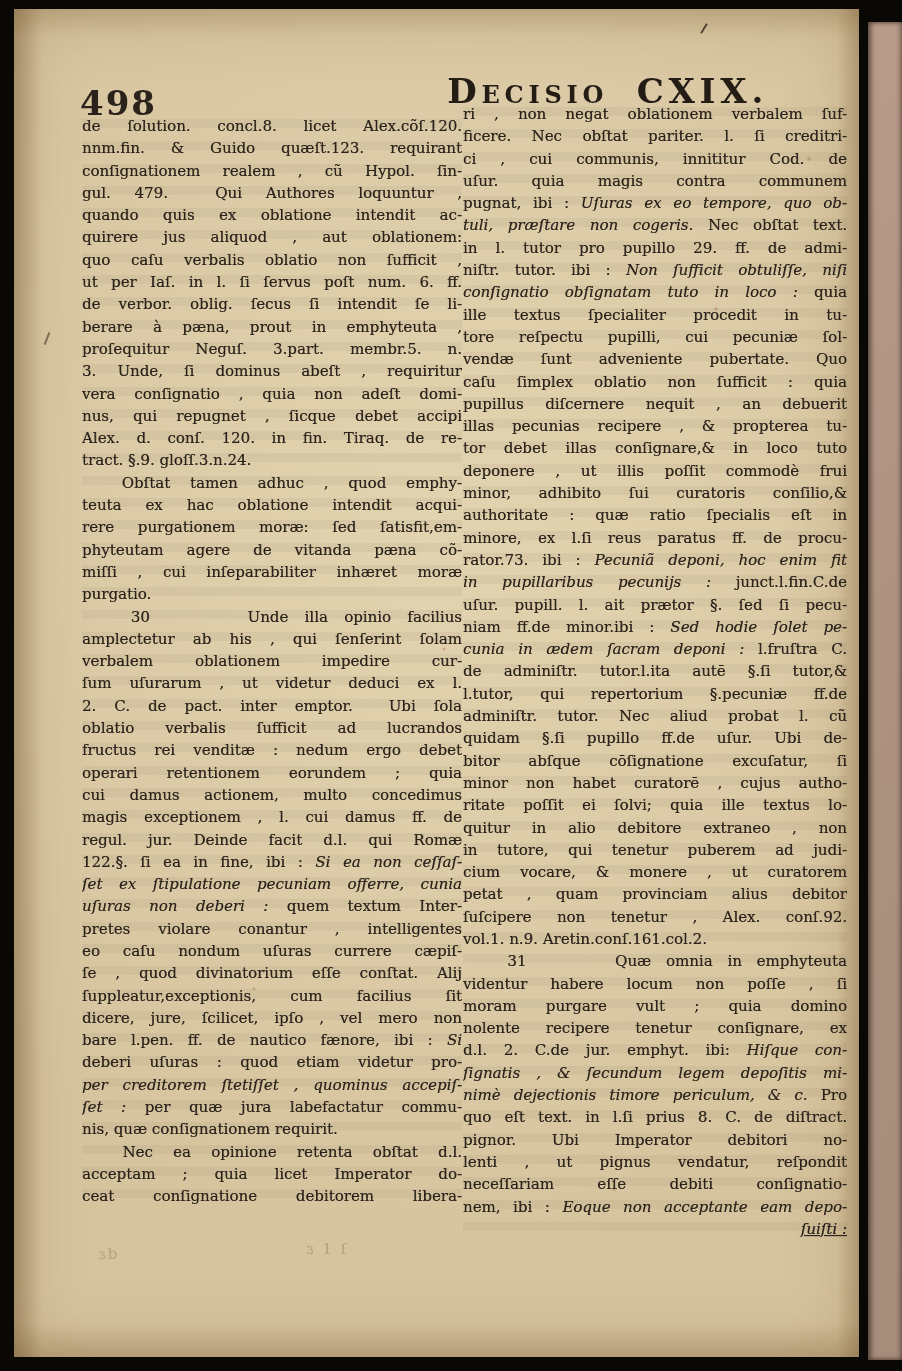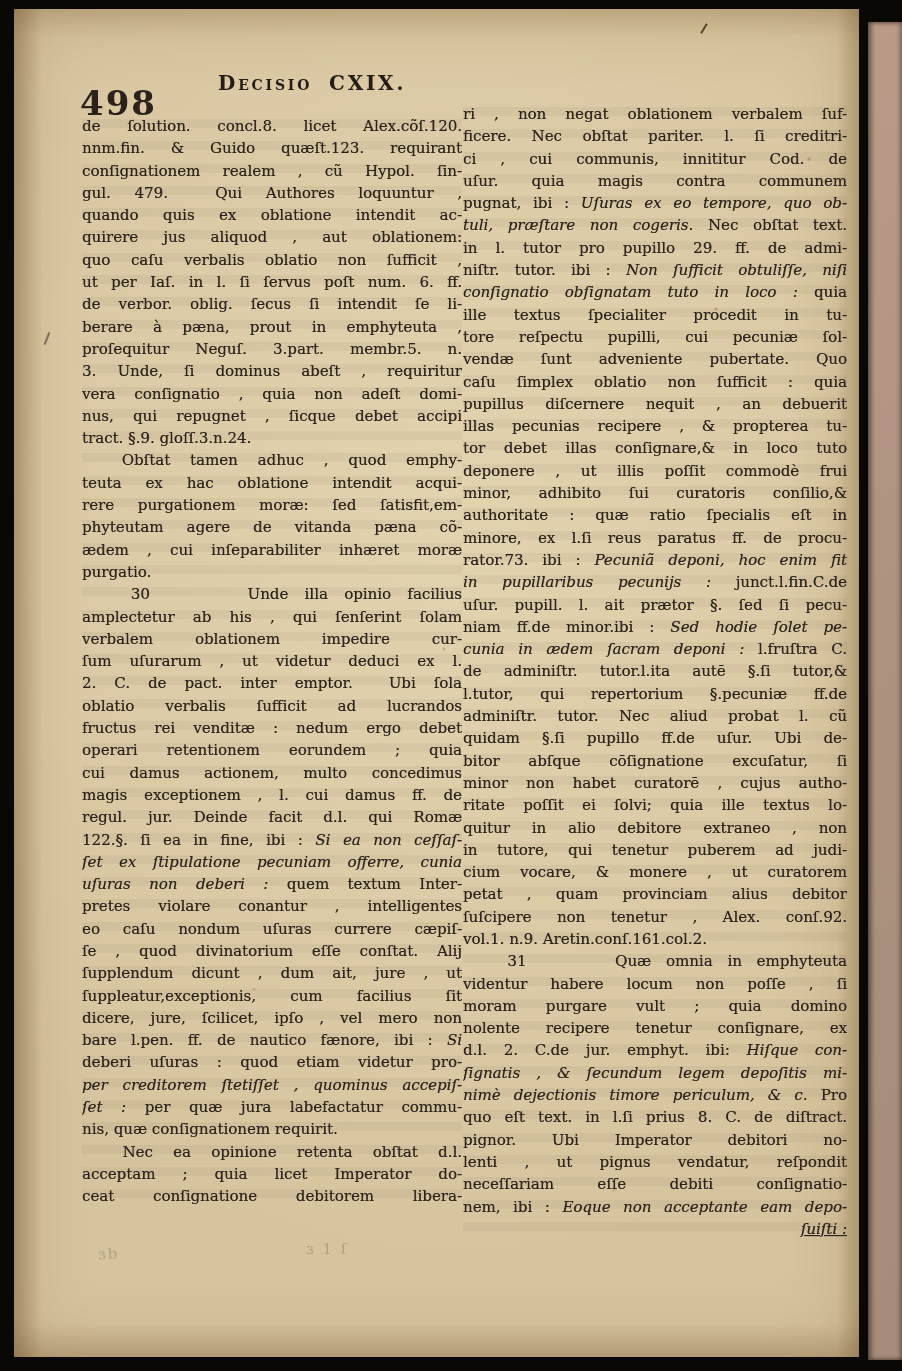--- a/index.html
+++ b/index.html
@@ -28,23 +28,23 @@
   .fore-edge{
     position:absolute;left:868px;top:22px;width:34px;height:1338px;
     background:linear-gradient(180deg,#b99b88 0%,#b29584 30%,#a98f7d 70%,#a78c7b 100%);
     box-shadow: inset 3px 0 5px rgba(30,18,10,.55), inset -2px 0 4px rgba(30,18,10,.4);
   }
   .folio{
     position:absolute;left:66px;top:74px;
     font-size:34px;font-weight:700;color:#2b231b;letter-spacing:2px;
   }
   .head-title{
-    position:absolute;left:204px;top:62px;width:560px;
-    text-align:left;font-variant:small-caps;font-weight:700;
-    font-size:20px;letter-spacing:.14em;word-spacing:.35em;color:#241d16;
+    position:absolute;left:194px;top:62px;width:560px;
+    text-align:right;font-variant:small-caps;font-weight:700;
+    font-size:34px;letter-spacing:.14em;word-spacing:.35em;color:#241d16;
   }
   .col{
     position:absolute;color:#2b231b;font-size:15px;
     background:repeating-linear-gradient(180deg,
       rgba(104,90,70,0.00) 0 4px, rgba(104,90,70,0.07) 4px 13px,
       rgba(104,90,70,0.00) 13px 22.3px);
   }
   .col-left{left:68px;top:106px;width:380px;}
   .col-right{left:449px;top:94px;width:384px;}
   .tline{
@@ -80,45 +80,45 @@
       <div class="tline"><span>quando quis ex oblatione intendit ac-</span></div>
       <div class="tline"><span>quirere jus aliquod , aut oblationem:</span></div>
       <div class="tline"><span>quo caſu verbalis oblatio non ſufficit ,</span></div>
       <div class="tline"><span>ut per Iaſ. in l. ſi ſervus poſt num. 6. ff.</span></div>
       <div class="tline"><span>de verbor. oblig. ſecus ſi intendit ſe li-</span></div>
       <div class="tline"><span>berare à pæna, prout in emphyteuta ,</span></div>
       <div class="tline"><span>proſequitur Neguſ. 3.part. membr.5. n.</span></div>
       <div class="tline"><span>3. Unde, ſi dominus abeſt , requiritur</span></div>
       <div class="tline"><span>vera conſignatio , quia non adeſt domi-</span></div>
       <div class="tline"><span>nus, qui repugnet , ſicque debet accipi</span></div>
+      <div class="tline"><span>Alex. d. conſ. 120. in fin. Tiraq. de re-</span></div>
       <div class="tline end"><span>tract. §.9. gloſſ.3.n.24.</span></div>
       <div class="tline"><span>&nbsp;&nbsp;Obſtat tamen adhuc , quod emphy-</span></div>
       <div class="tline"><span>teuta ex hac oblatione intendit acqui-</span></div>
       <div class="tline"><span>rere purgationem moræ: ſed ſatisfit,em-</span></div>
       <div class="tline"><span>phyteutam agere de vitanda pæna cõ-</span></div>
-      <div class="tline"><span>ædem , cui inſeparabiliter inhæret moræ</span></div>
+      <div class="tline"><span>miſſi , cui inſeparabiliter inhæret moræ</span></div>
       <div class="tline end"><span>purgatio.</span></div>
       <div class="tline"><span>&nbsp;&nbsp;&nbsp;30&nbsp;&nbsp;&nbsp;&nbsp;&nbsp;&nbsp;Unde illa opinio facilius</span></div>
       <div class="tline"><span>amplectetur ab his , qui ſenſerint ſolam</span></div>
       <div class="tline"><span>verbalem oblationem impedire cur-</span></div>
       <div class="tline"><span>ſum uſurarum , ut videtur deduci ex l.</span></div>
       <div class="tline"><span>2. C. de pact. inter emptor.&nbsp;&nbsp;Ubi ſola</span></div>
       <div class="tline"><span>oblatio verbalis ſufficit ad lucrandos</span></div>
       <div class="tline"><span>fructus rei venditæ : nedum ergo debet</span></div>
       <div class="tline"><span>operari retentionem eorundem ; quia</span></div>
       <div class="tline"><span>cui damus actionem, multo concedimus</span></div>
       <div class="tline"><span>magis exceptionem , l. cui damus ff. de</span></div>
       <div class="tline"><span>regul. jur. Deinde facit d.l. qui Romæ</span></div>
       <div class="tline"><span>122.§. ſi ea in fine, ibi : </span><i>Si ea non ceſſaſ-</i></div>
       <div class="tline"><i>ſet ex ſtipulatione pecuniam offerre, cunia</i></div>
       <div class="tline"><i>uſuras non deberi :</i><span> quem textum Inter-</span></div>
       <div class="tline"><span>pretes violare conantur , intelligentes</span></div>
       <div class="tline"><span>eo caſu nondum uſuras currere cæpiſ-</span></div>
       <div class="tline"><span>ſe , quod divinatorium eſſe conſtat. Alij</span></div>
-      <div class="tline"><span>ſupplendum dicunt , dum ait, jure , ut</span></div>
       <div class="tline"><span>ſuppleatur,exceptionis, cum facilius ſit</span></div>
       <div class="tline"><span>dicere, jure, ſcilicet, ipſo , vel mero non</span></div>
       <div class="tline"><span>bare l.pen. ff. de nautico fænore, ibi : </span><i>Si</i></div>
       <div class="tline"><span>deberi uſuras : quod etiam videtur pro-</span></div>
       <div class="tline"><i>per creditorem ſtetiſſet , quominus accepiſ-</i></div>
       <div class="tline"><i>ſet :</i><span> per quæ jura labefactatur commu-</span></div>
       <div class="tline end"><span>nis, quæ conſignationem requirit.</span></div>
       <div class="tline"><span>&nbsp;&nbsp;Nec ea opinione retenta obſtat d.l.</span></div>
       <div class="tline"><span>acceptam ; quia licet Imperator do-</span></div>
       <div class="tline"><span>ceat conſignatione debitorem libera-</span></div>

